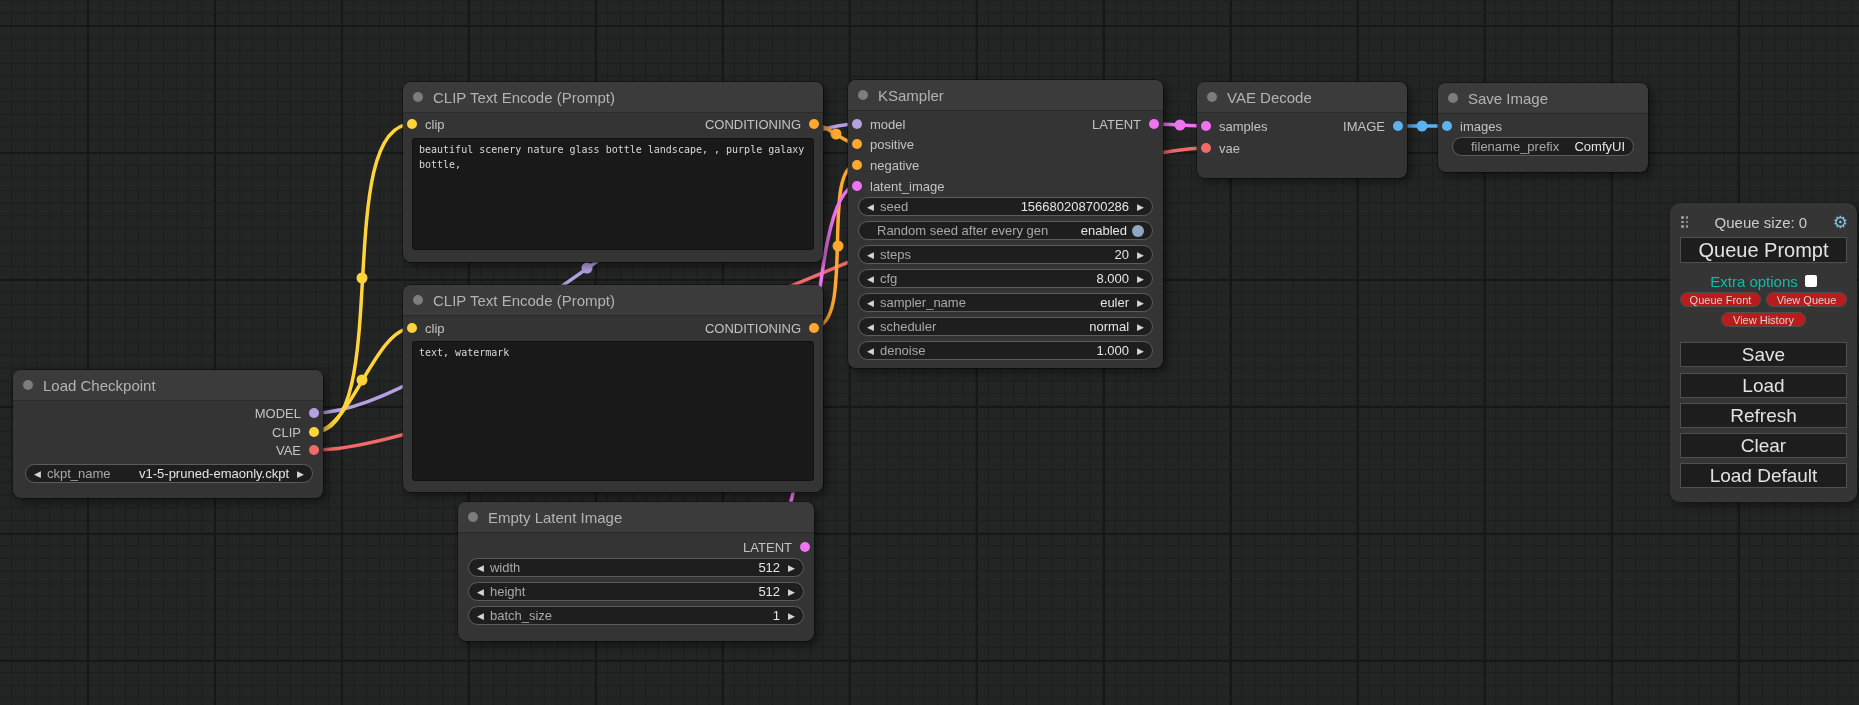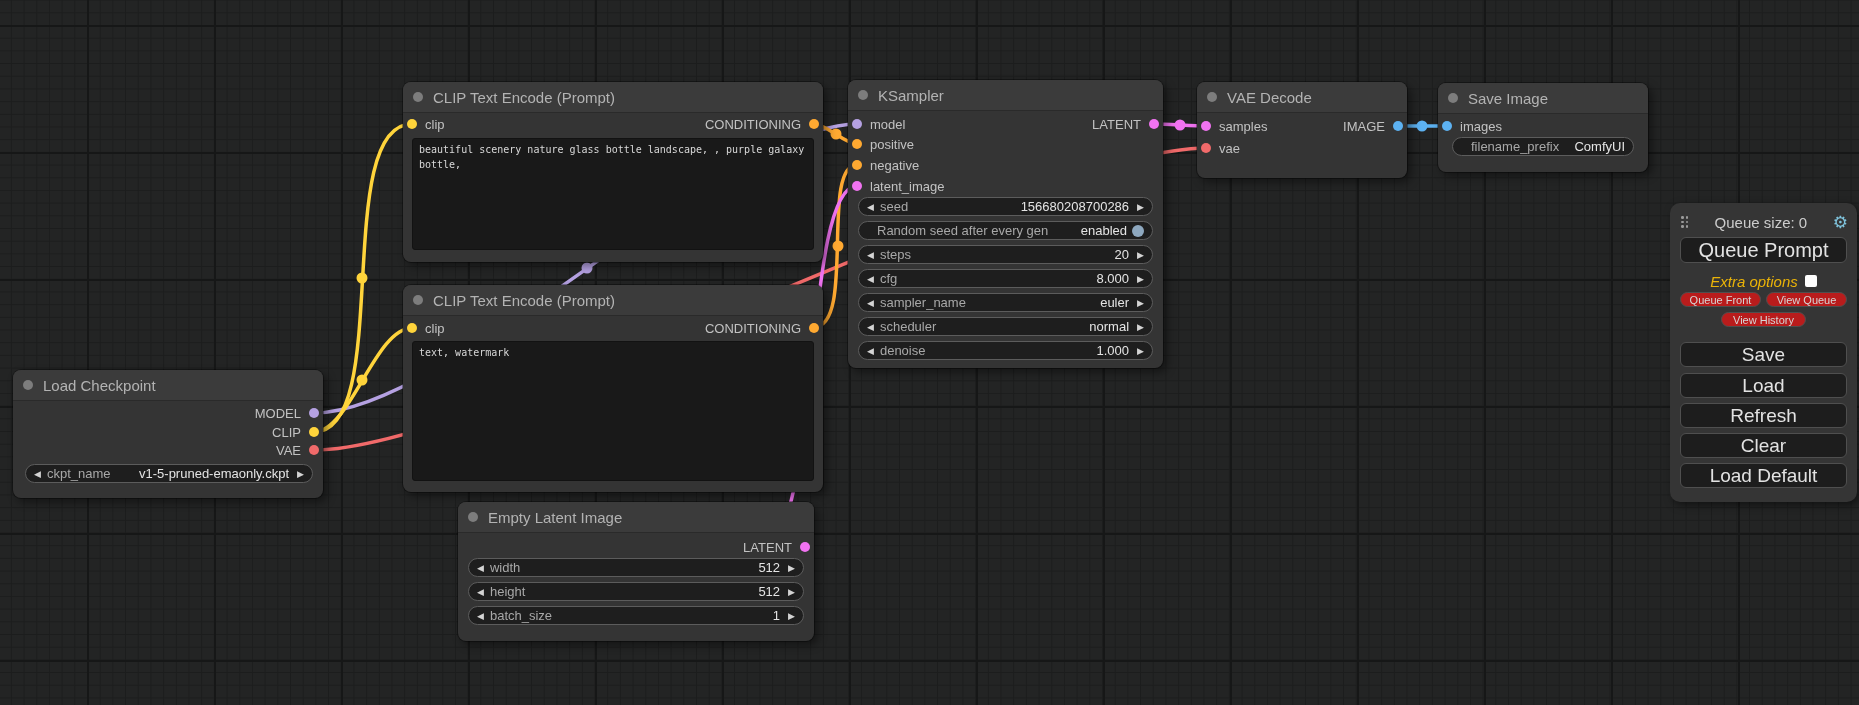--- a/index.html
+++ b/index.html
@@ -68,26 +68,26 @@
     background:#353535;border-radius:10px;box-shadow:3px 3px 9px rgba(0,0,0,.5);
     box-sizing:border-box;
   }
   .q-head{position:absolute;left:0;right:0;top:10px;height:18px;display:flex;align-items:center;}
   .q-title{flex:1;text-align:center;color:#cccccc;font-size:15px;}
   .drag-dots{margin-left:10px;width:9px;height:13px;display:grid;grid-template-columns:1fr 1fr;grid-template-rows:1fr 1fr 1fr;flex:none;}
   .drag-dots i{width:2.5px;height:2.5px;border-radius:50%;background:#9a9a9a;margin:auto;}
   .gear{margin-right:9px;color:var(--c-gear);font-size:17px;flex:none;line-height:1;}
   .qbtn{
     position:absolute;left:10px;width:167px;height:25px;background:#1d1d1d;
-    border:1px solid #4f4f4f;border-radius:6px;color:#e2e2e2;font-size:19px;
+    border:1px solid #4f4f4f;border-radius:0;color:#e2e2e2;font-size:19px;
     display:flex;align-items:center;justify-content:center;box-sizing:border-box;
     font-family:"Liberation Sans",sans-serif;
   }
   .qbtn.main{height:26px;font-size:20px;}
-  .q-extra{position:absolute;left:0;right:0;top:70px;height:16px;display:flex;align-items:center;justify-content:center;color:#eab308;font-size:15px;font-style:italic;}
+  .q-extra{position:absolute;left:0;right:0;top:70px;height:16px;display:flex;align-items:center;justify-content:center;color:#14b8a6;font-size:15px;}
   .checkbox{width:12px;height:12px;background:#ffffff;border-radius:2px;margin-left:7px;flex:none;}
   .qsmall{
     position:absolute;height:15px;background:#b91c1c;border:1px solid #4f4f4f;border-radius:9px;
     color:#d6d6d6;font-size:11px;display:flex;align-items:center;justify-content:center;box-sizing:border-box;
   }
 </style>
 </head>
 <body>
 
 <svg id="links" width="1859" height="705">

